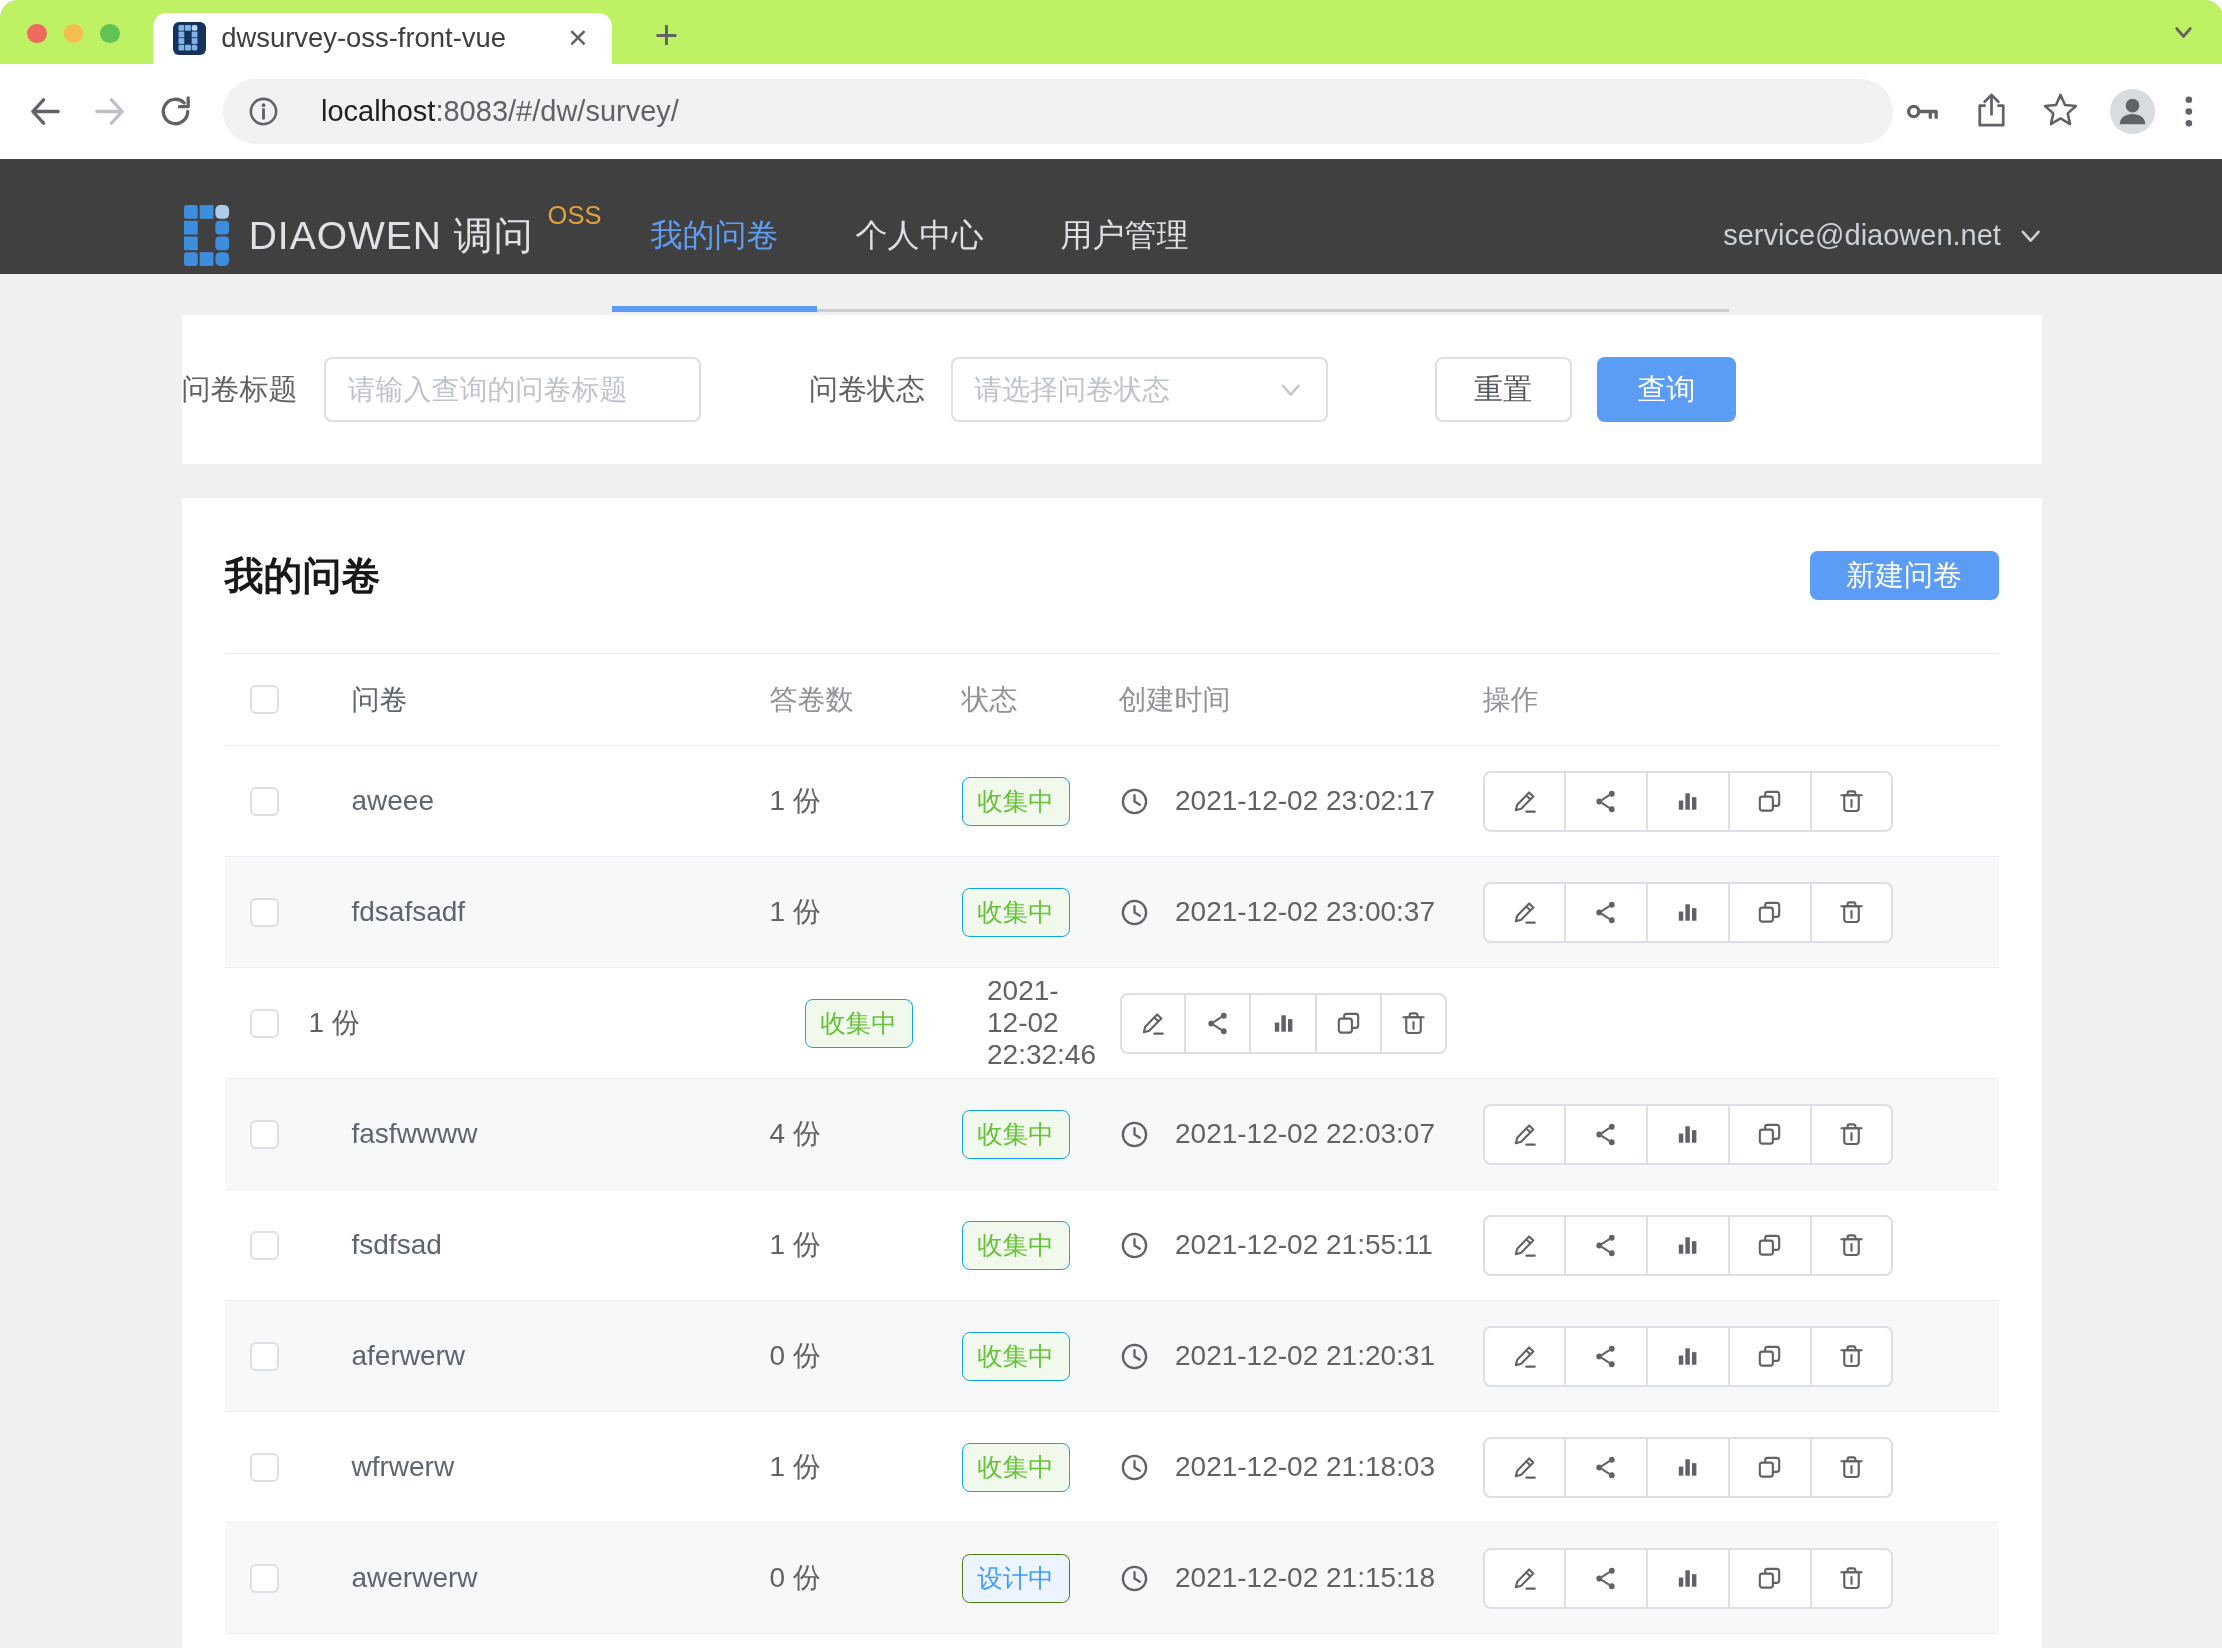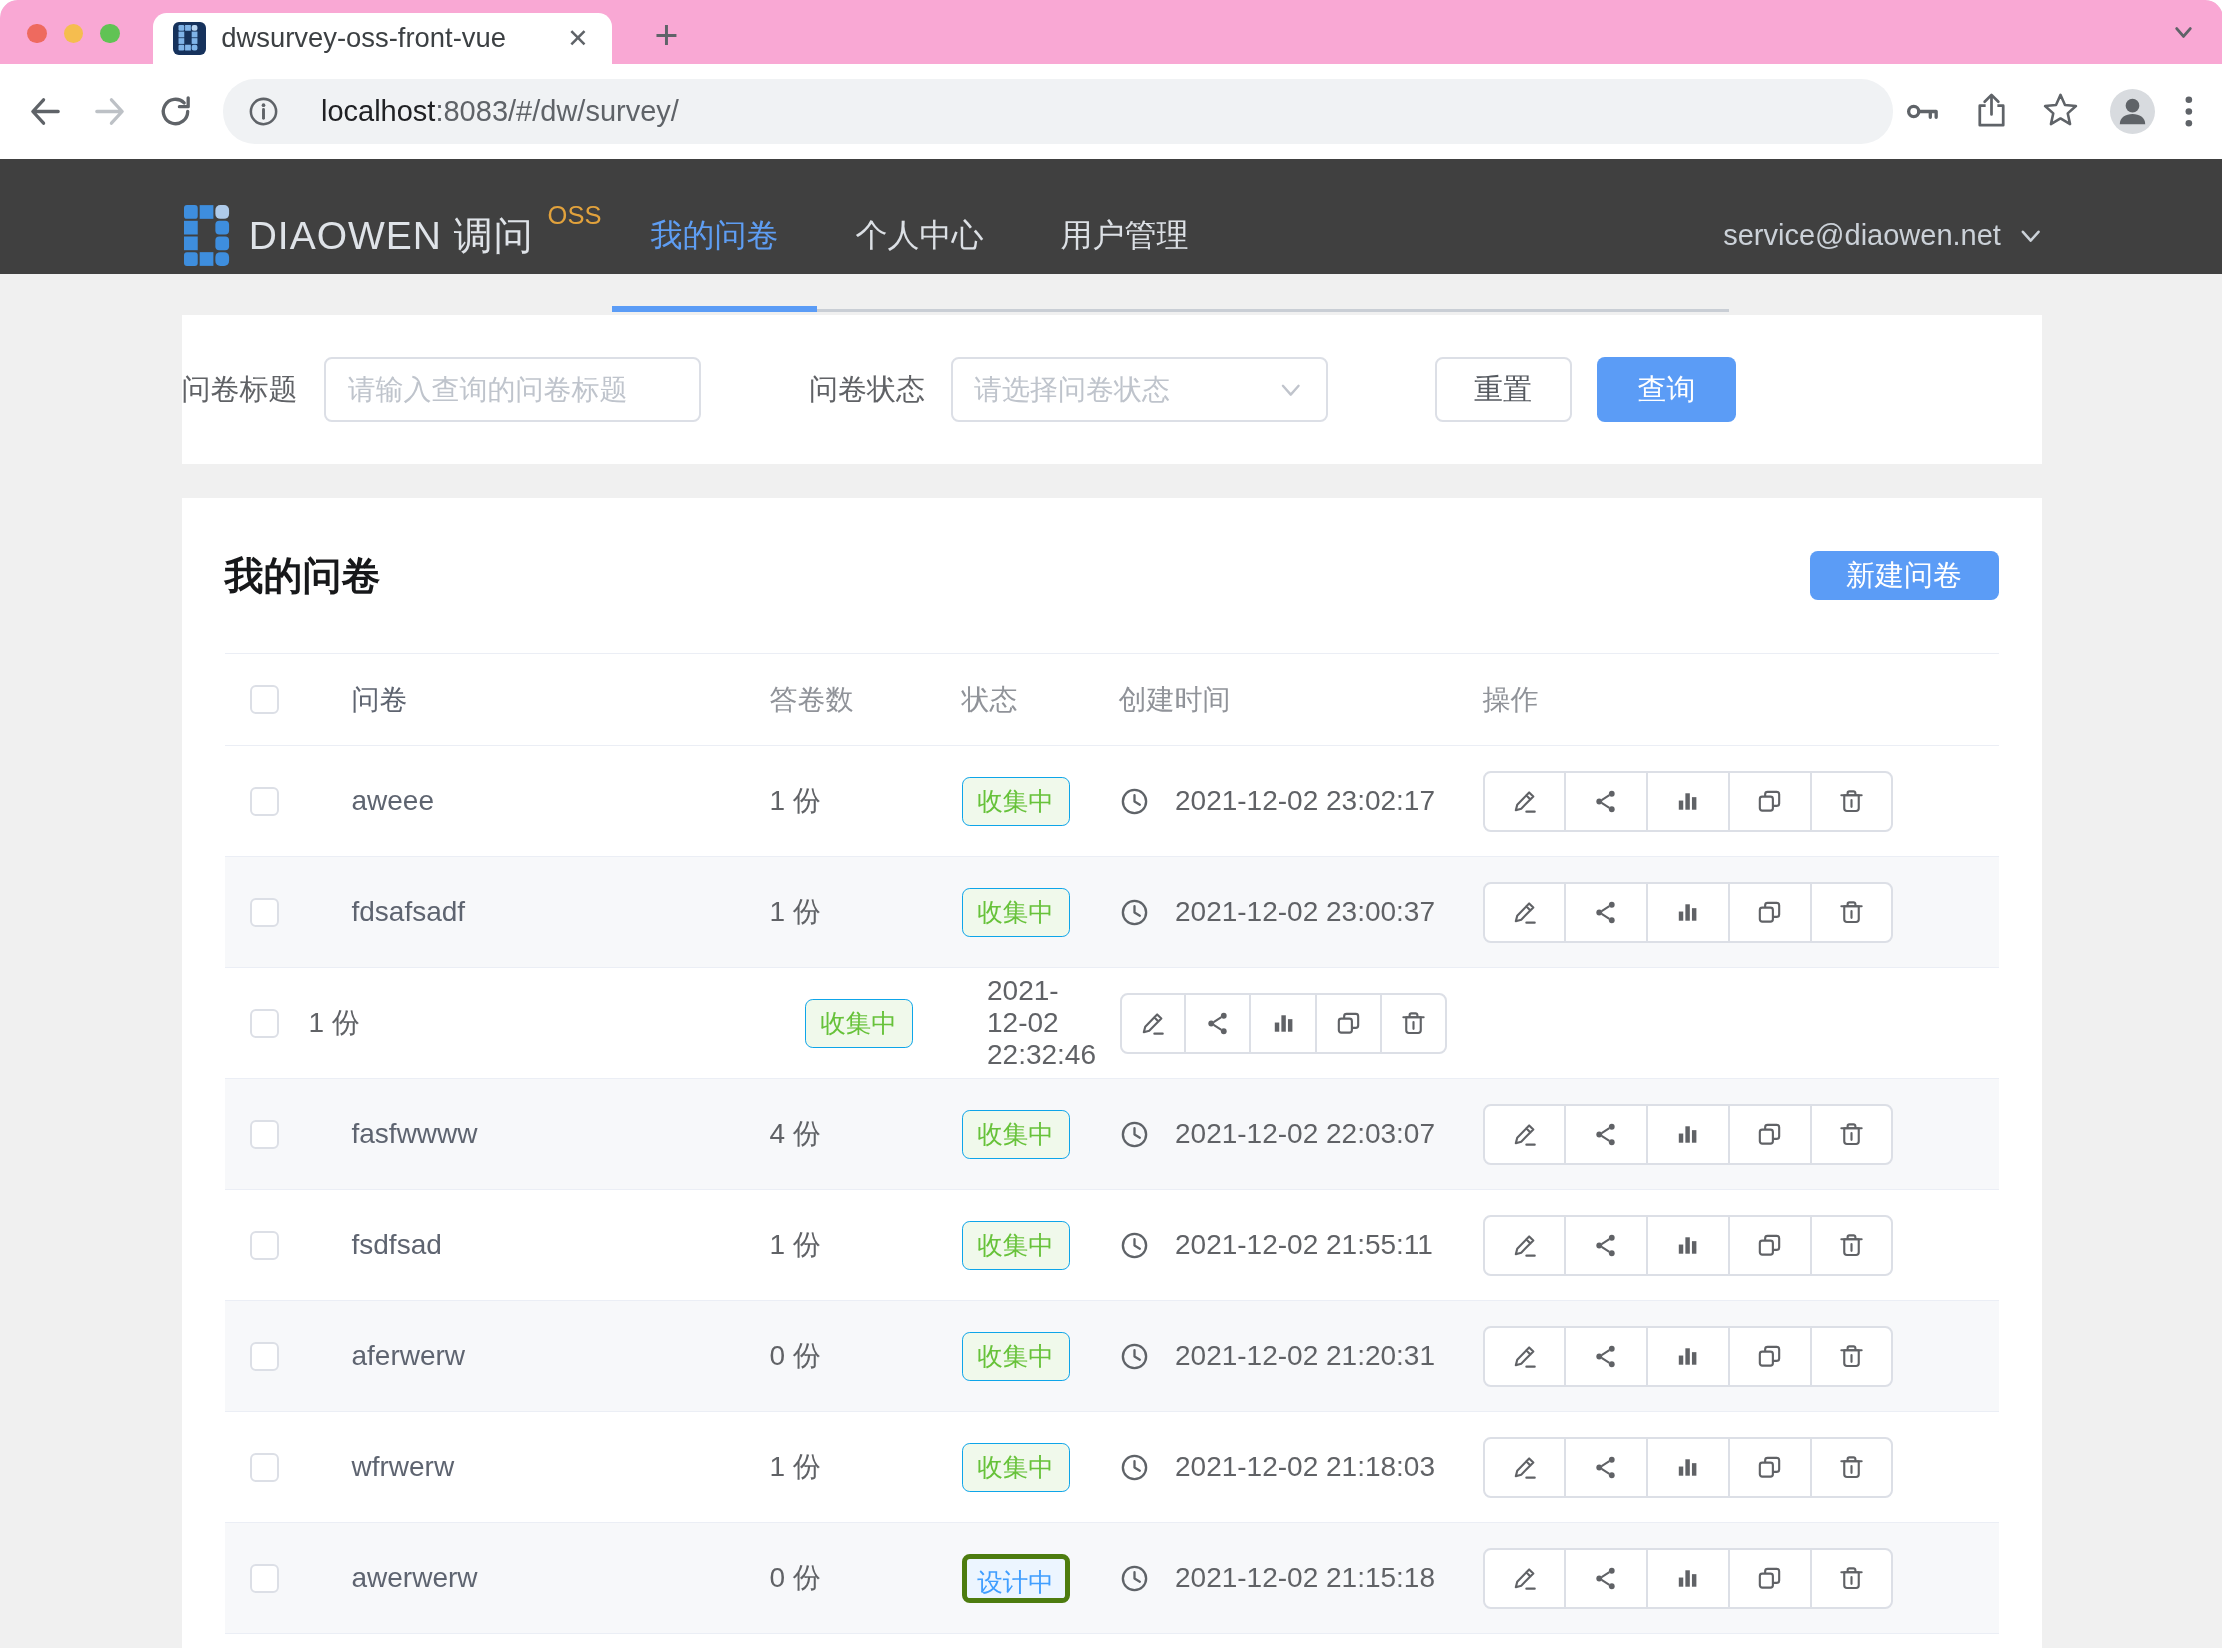--- a/index.html
+++ b/index.html
@@ -1,20 +1,20 @@
 <!DOCTYPE html>
 <html><head>
 <meta charset="utf-8">
 <style>
   * { margin:0; padding:0; box-sizing:border-box; }
   html,body { background:#fff; font-family:"Liberation Sans","DejaVu Sans",sans-serif; }
   .window { width:2223px; height:1649px; overflow:hidden; position:relative; background:#F0F0F0; border-radius:17.6px 17.6px 0 0; }
 
   
-  .tabstrip { height:64px; background:#f9a8d4; position:relative; border-radius:17.6px 17.6px 0 0; }
+  .tabstrip { height:64px; background:#bef264; position:relative; border-radius:17.6px 17.6px 0 0; }
   .lights { position:absolute; left:27.4px; top:23.5px; display:flex; gap:16.7px; }
   .light { width:19.6px; height:19.6px; border-radius:50%; }
   .light.red{background:#EE6A5F;} .light.yellow{background:#F5BD4F;} .light.green{background:#61C354;}
   .tab { position:absolute; left:153px; top:12.7px; width:459px; height:51px; background:#fff; border-radius:13.7px 13.7px 0 0; display:flex; align-items:center; padding:0 19.6px; }
   .favicon { width:33px; height:33px; background:#16325C; border-radius:5.9px; display:flex; align-items:center; justify-content:center; flex:0 0 auto; }
   .tab-title { margin-left:15.7px; font-size:27.4px; color:#3C4043; white-space:nowrap; overflow:hidden; flex:1; }
   .tab-close { width:29px; height:29px; color:#5F6368; font-size:25.5px; line-height:29px; text-align:center; flex:0 0 auto; }
   .newtab { position:absolute; left:642px; top:11.8px; width:49px; height:49px; color:#5F6368; font-size:41px; font-weight:300; text-align:center; line-height:47px; }
   .tabsearch { position:absolute; right:25.5px; top:17.6px; color:#5F6368; }
 
@@ -65,21 +65,21 @@
   .trow.head { height:92px; color:#909399; font-size:28px; }
   .trow.body { height:111px; font-size:28px; color:#606266; }
   .trow.body:nth-child(even) { background:#F7F8FA; }
   .cell-check { padding-left:25.5px; }
   .checkbox { width:29px; height:29px; border:2px solid #DCDFE6; border-radius:5.9px; background:#fff; }
   .cell-name { padding-left:43px; color:#5E6470; }
   .cell-count { }
   .cell-status { padding-left:35px; }
   .badge { display:inline-block; width:108px; height:49px; line-height:47px; text-align:center; border-radius:7.8px; font-size:25.5px; }
   .badge.success { background:#F0F9EB; border:1px solid #0ea5e9; color:#67C23A; }
-  .badge.primary { background:#ECF5FF; border:5px solid #4d7c0f; color:#409EFF; }
+  .badge.primary { background:#ECF5FF; border:1px solid #4d7c0f; color:#409EFF; }
   .cell-time { padding-left:35px; display:flex; align-items:center; gap:25.5px; }
   .cell-actions { padding-left:36px; }
   .actgroup { display:flex; }
   .actbtn { width:82px; height:61px; background:#fff; border:2px solid #DCDFE6; border-left-width:1px; border-right-width:1px; display:flex; align-items:center; justify-content:center; }
   .actbtn:first-child { border-radius:7.8px 0 0 7.8px; border-left-width:2px; }
   .actbtn:last-child { border-radius:0 7.8px 7.8px 0; border-right-width:2px; }
   svg { display:block; }
 </style>
 </head>
 <body>

